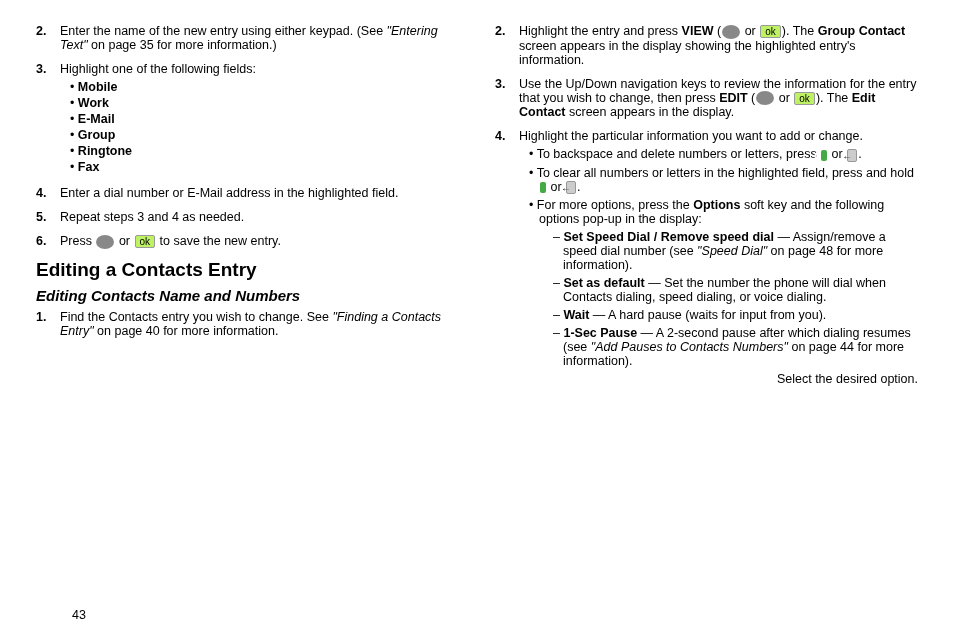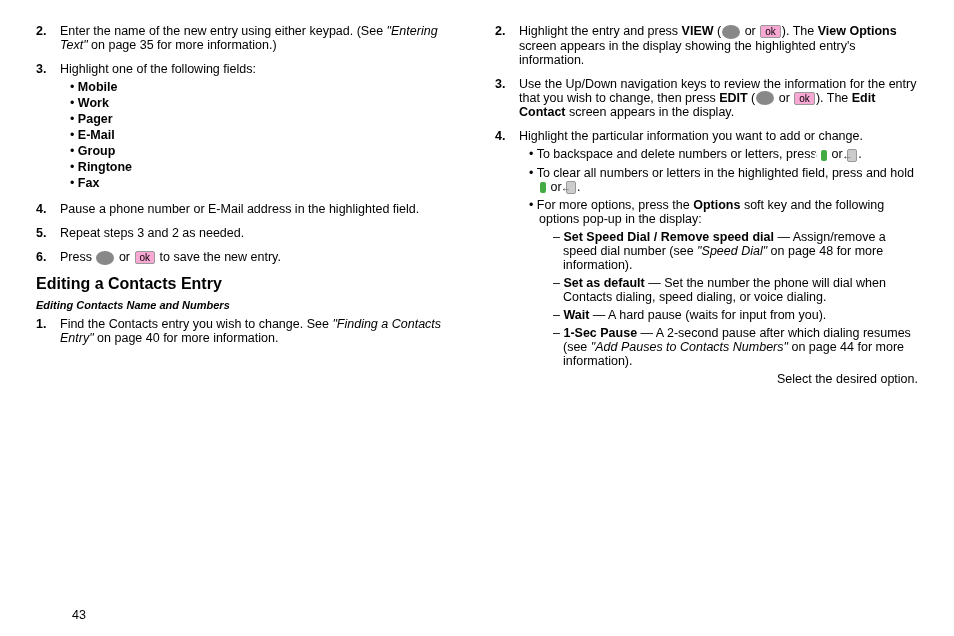--- a/index.html
+++ b/index.html
@@ -44,28 +44,28 @@
       content: "• ";
     }
     b, strong {
       font-weight: bold;
     }
     i, em {
       font-style: italic;
     }
     .section-heading {
       font-weight: bold;
-      font-size: 16px;
+      font-size: 19px;
       margin-bottom: 6px;
       margin-top: 2px;
     }
     .sub-heading {
       font-weight: bold;
       font-style: italic;
-      font-size: 11px;
+      font-size: 15px;
       margin-bottom: 6px;
     }
     .sub-bullets {
       list-style: none;
       padding-left: 10px;
       margin-top: 4px;
     }
     .sub-bullets li {
       margin-bottom: 4px;
       padding-left: 10px;
@@ -97,21 +97,21 @@
       display: inline-block;
       width: 18px;
       height: 14px;
       border-radius: 50%;
       background: #888;
       vertical-align: middle;
       margin: 0 1px;
     }
     .btn-rect {
       display: inline-block;
-      background: #f9a8d4;
+      background: #bef264;
       border: 1px solid #999;
       border-radius: 2px;
       padding: 0 4px;
       font-size: 10px;
       vertical-align: middle;
       margin: 0 1px;
     }
     .btn-c {
       display: inline-block;
       background: #4a4;
@@ -151,37 +151,36 @@
         <span class="step-content">Enter the name of the new entry using either keypad. (See <em>"Entering Text"</em> on page 35 for more information.)</span>
       </div>
 
       <div class="step-block">
         <span class="step-num">3.</span>
         <div class="step-content">
           <span>Highlight one of the following fields:</span>
           <ul class="bullet-list">
             <li><strong>Mobile</strong></li>
             <li><strong>Work</strong></li>
-            <li><strong>Pager</strong></li>
             <li><strong>E-Mail</strong></li>
             <li><strong>Group</strong></li>
             <li><strong>Ringtone</strong></li>
             <li><strong>Fax</strong></li>
           </ul>
         </div>
       </div>
 
       <div class="step-block">
         <span class="step-num">4.</span>
-        <span class="step-content">Pause a phone number or E-Mail address in the highlighted field.</span>
+        <span class="step-content">Enter a dial number or E-Mail address in the highlighted field.</span>
       </div>
 
       <div class="step-block">
         <span class="step-num">5.</span>
-        <span class="step-content">Repeat steps 3 and 2 as needed.</span>
+        <span class="step-content">Repeat steps 3 and 4 as needed.</span>
       </div>
 
       <div class="step-block">
         <span class="step-num">6.</span>
         <span class="step-content">Press <span class="btn-icon"></span> or <span class="btn-rect">ok</span> to save the new entry.</span>
       </div>
 
       <div class="section-heading">Editing a Contacts Entry</div>
 
       <div class="sub-heading">Editing Contacts Name and Numbers</div>
@@ -190,21 +189,21 @@
         <span class="step-num">1.</span>
         <span class="step-content">Find the Contacts entry you wish to change. See <em>"Finding a Contacts Entry"</em> on page 40 for more information.</span>
       </div>
 
     </div>
 
     <div class="col">
 
       <div class="step-block">
         <span class="step-num">2.</span>
-        <span class="step-content">Highlight the entry and press <strong>VIEW</strong> (<span class="btn-icon"></span> or <span class="btn-rect">ok</span>). The <strong>View Options</strong> screen appears in the display showing the highlighted entry's information.</span>
+        <span class="step-content">Highlight the entry and press <strong>VIEW</strong> (<span class="btn-icon"></span> or <span class="btn-rect">ok</span>). The <strong>Group Contact</strong> screen appears in the display showing the highlighted entry's information.</span>
       </div>
 
       <div class="step-block">
         <span class="step-num">3.</span>
         <span class="step-content">Use the Up/Down navigation keys to review the information for the entry that you wish to change, then press <strong>EDIT</strong> (<span class="btn-icon"></span> or <span class="btn-rect">ok</span>). The <strong>Edit Contact</strong> screen appears in the display.</span>
       </div>
 
       <div class="step-block">
         <span class="step-num">4.</span>
         <div class="step-content">

